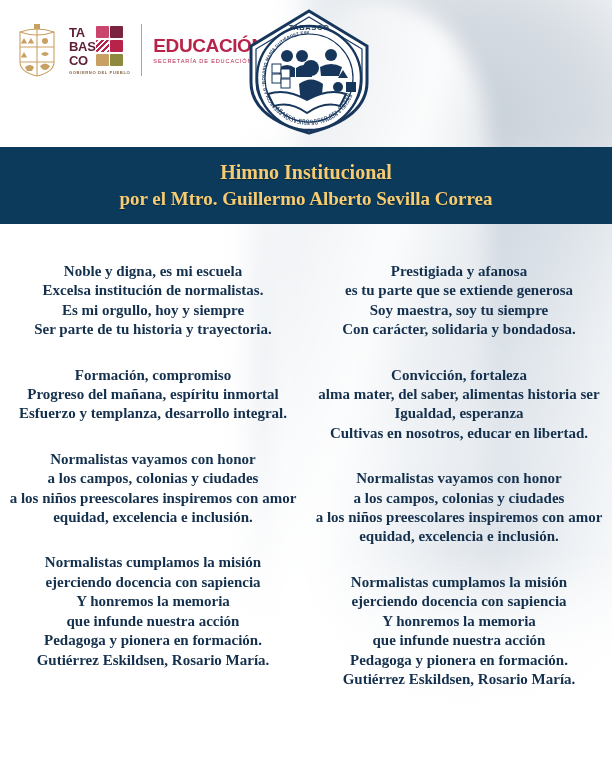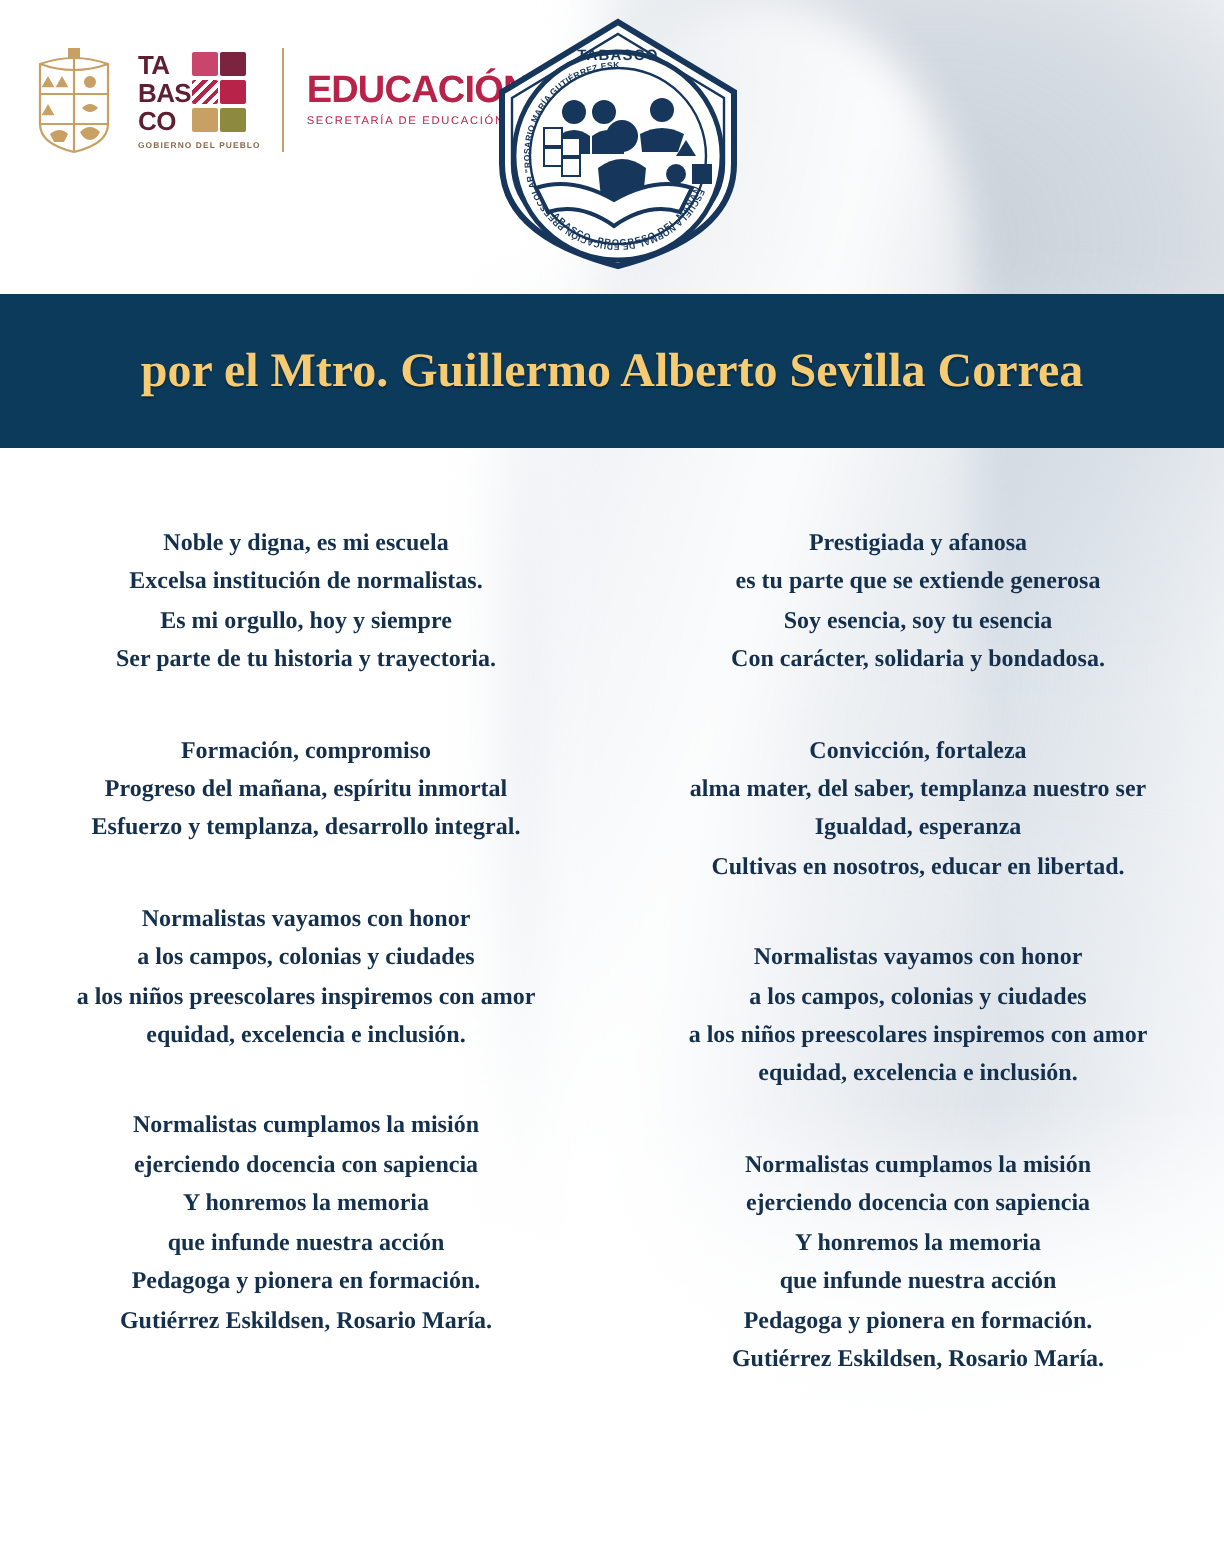--- a/index.html
+++ b/index.html
@@ -254,21 +254,21 @@
   .title-line {
     color: #f6cb72;
     font-family: "Liberation Serif", serif;
     font-weight: bold;
     text-align: center;
     white-space: nowrap;
     text-shadow: 0 1px 1px rgba(0,0,0,0.35);
   }
 
   .title-line-1 { font-size: 20px; line-height: 26px; }
-  .title-line-2 { font-size: 24px; line-height: 28px; }
+  .title-line-2 { font-size: 19px; line-height: 28px; }
 
   
   .lyrics {
     position: absolute;
     top: 262px;
     left: 0;
     width: 612px;
     display: flex;
   }
 
@@ -279,21 +279,21 @@
   }
 
   .stanza {
     text-align: center;
     margin-bottom: 26px;
   }
 
   .stanza-line {
     font-family: "Liberation Serif", serif;
     font-weight: bold;
-    font-size: 12px;
+    font-size: 15px;
     line-height: 19.4px;
     color: #14304d;
     white-space: nowrap;
   }
 </style>
 </head>
 <body>
 
 <div class="page">
 
@@ -407,20 +407,21 @@
         <rect x="100" y="74" width="10" height="10"></rect>
       </g>
 
       <g fill="#ffffff" stroke="#17365c" stroke-width="2">
         <path d="M22 86 q18 -6 39 6 q21 -12 39 -6 l-6 12 q-16 -5 -33 7 q-17 -12 -33 -7 z"></path>
       </g>
     </svg>
   </div>
 
   <div class="title-banner">
+    <div class="title-line title-line-1">Himno Institucional</div>
     <div class="title-line title-line-2">por el Mtro. Guillermo Alberto Sevilla Correa</div>
   </div>
 
   <div class="lyrics">
     <div class="lyric-col" id="left-col">
         <div class="stanza">
           <div class="stanza-line">Noble y digna, es mi escuela</div>
           <div class="stanza-line">Excelsa institución de normalistas.</div>
           <div class="stanza-line">Es mi orgullo, hoy y siempre</div>
           <div class="stanza-line">Ser parte de tu historia y trayectoria.</div>
@@ -442,26 +443,26 @@
           <div class="stanza-line">Y honremos la memoria</div>
           <div class="stanza-line">que infunde nuestra acción</div>
           <div class="stanza-line">Pedagoga y pionera en formación.</div>
           <div class="stanza-line">Gutiérrez Eskildsen, Rosario María.</div>
         </div>
       </div>
     <div class="lyric-col" id="right-col">
         <div class="stanza">
           <div class="stanza-line">Prestigiada y afanosa</div>
           <div class="stanza-line">es tu parte que se extiende generosa</div>
-          <div class="stanza-line">Soy esencia, soy tu esencia</div>
+          <div class="stanza-line">Soy maestra, soy tu siempre</div>
           <div class="stanza-line">Con carácter, solidaria y bondadosa.</div>
         </div>
         <div class="stanza">
           <div class="stanza-line">Convicción, fortaleza</div>
-          <div class="stanza-line">alma mater, del saber, templanza nuestro ser</div>
+          <div class="stanza-line">alma mater, del saber, alimentas historia ser</div>
           <div class="stanza-line">Igualdad, esperanza</div>
           <div class="stanza-line">Cultivas en nosotros, educar en libertad.</div>
         </div>
         <div class="stanza">
           <div class="stanza-line">Normalistas vayamos con honor</div>
           <div class="stanza-line">a los campos, colonias y ciudades</div>
           <div class="stanza-line">a los niños preescolares inspiremos con amor</div>
           <div class="stanza-line">equidad, excelencia e inclusión.</div>
         </div>
         <div class="stanza">

